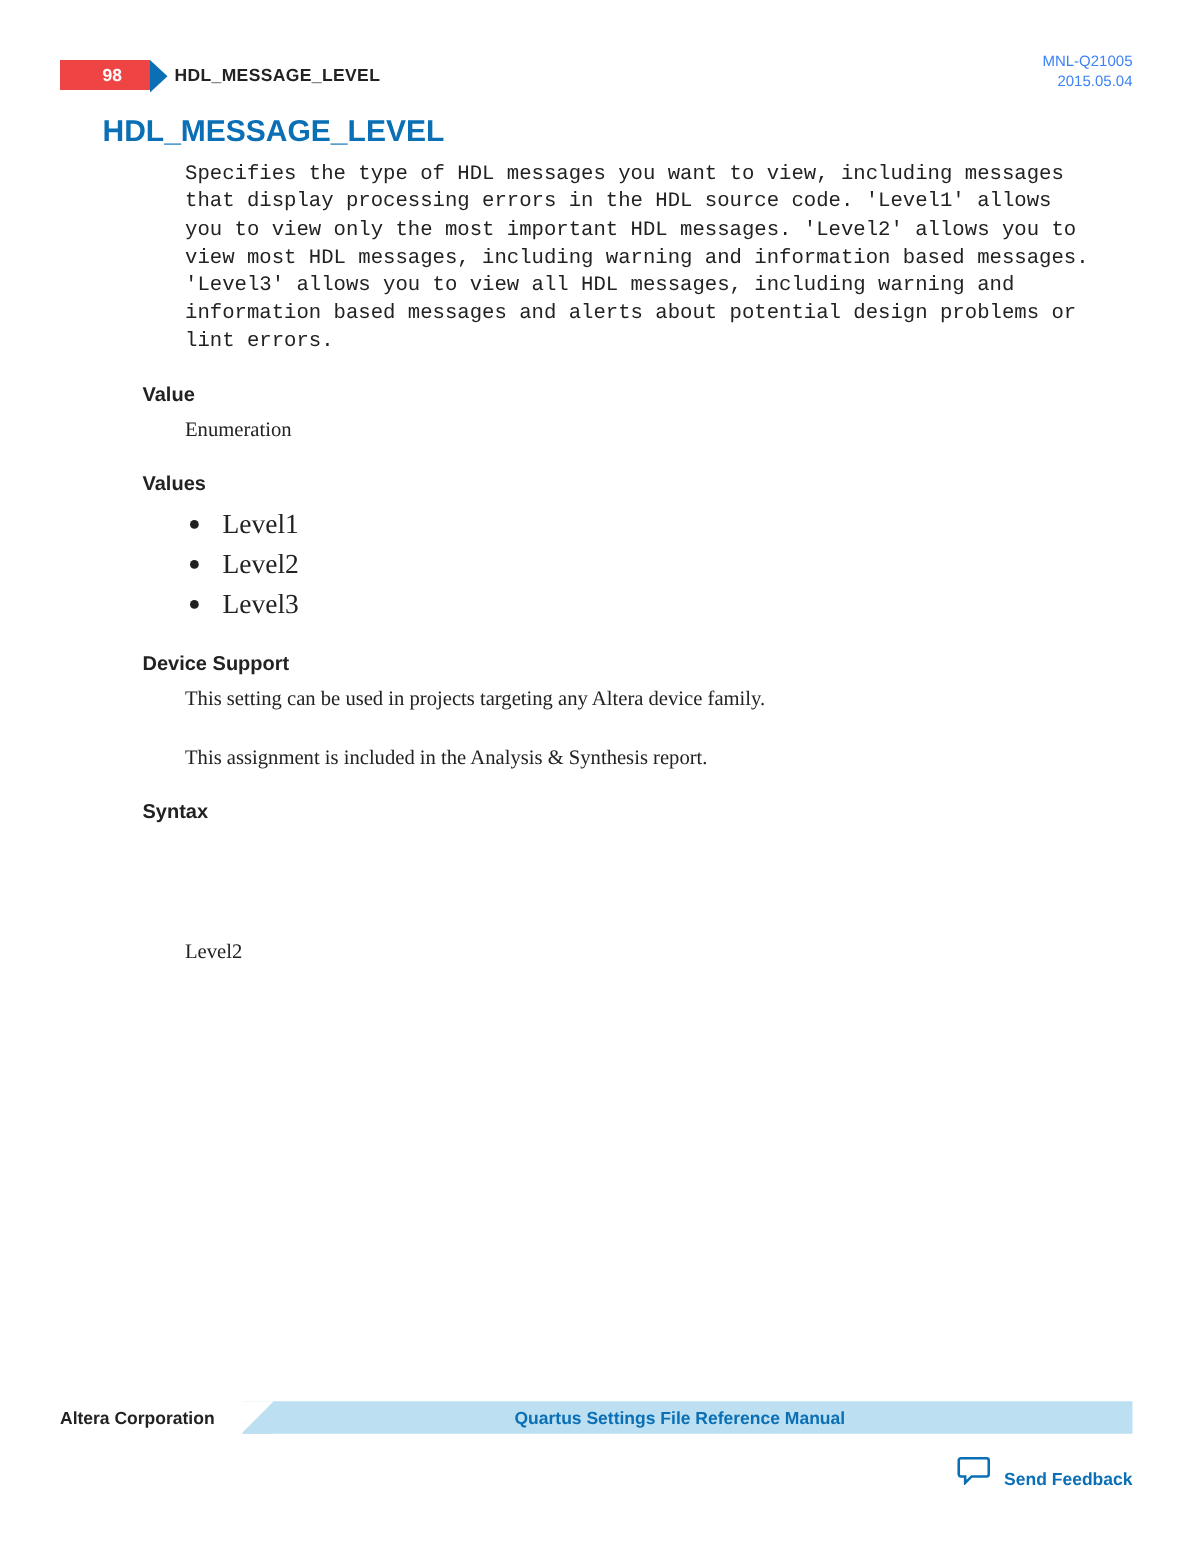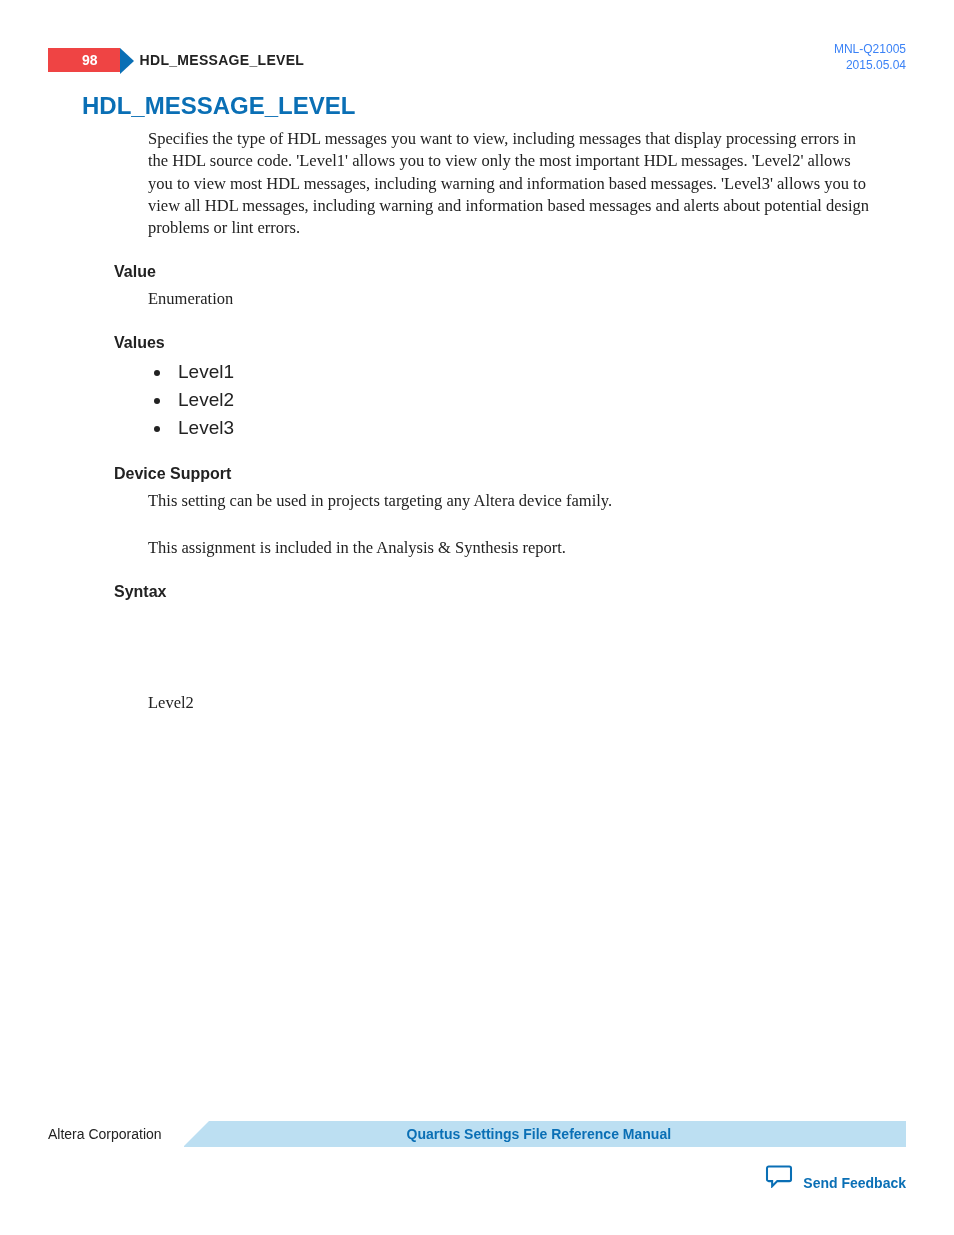--- a/index.html
+++ b/index.html
@@ -53,21 +53,21 @@
     letter-spacing: 0.3px;
   }
   h1.main-heading {
     font-size: 24px;
     font-weight: 700;
     color: #0a6fb5;
     margin-top: 20px;
     margin-left: 34px;
   }
   .description {
-    font-family: Liberation Serif, serif;
+    font-family: Liberation Mono, monospace;
     font-size: 16.5px;
     line-height: 1.35;
     margin: 8px 30px 0 100px;
   }
   .section {
     margin-left: 66px;
     margin-top: 24px;
   }
   .section h2 {
     font-size: 16px;
@@ -76,39 +76,39 @@
     margin-bottom: 6px;
   }
   .section .body {
     font-family: "Minion Pro", Georgia, "Times New Roman", serif;
     font-size: 16.5px;
     margin-left: 34px;
     line-height: 1.4;
   }
   .section ul {
     margin-left: 58px;
-    font-family: Liberation Sans, sans-serif;
-    font-size: 19px;
+    font-family: Liberation Serif, serif;
+    font-size: 22px;
     line-height: 1.45;
   }
   .section ul li { padding-left: 6px; }
   .footer-bar {
     position: absolute;
     left: 48px;
     right: 48px;
     bottom: 88px;
     height: 26px;
     display: flex;
     align-items: stretch;
   }
   .footer-left {
     background: #fff;
     display: flex;
     align-items: center;
-    font-weight: 400;
+    font-weight: 700;
     font-size: 14px;
     padding-right: 22px;
     position: relative;
     z-index: 2;
     color: #222;
   }
   .footer-right-wrap {
     flex: 1;
     position: relative;
     background: #bcdff2;

